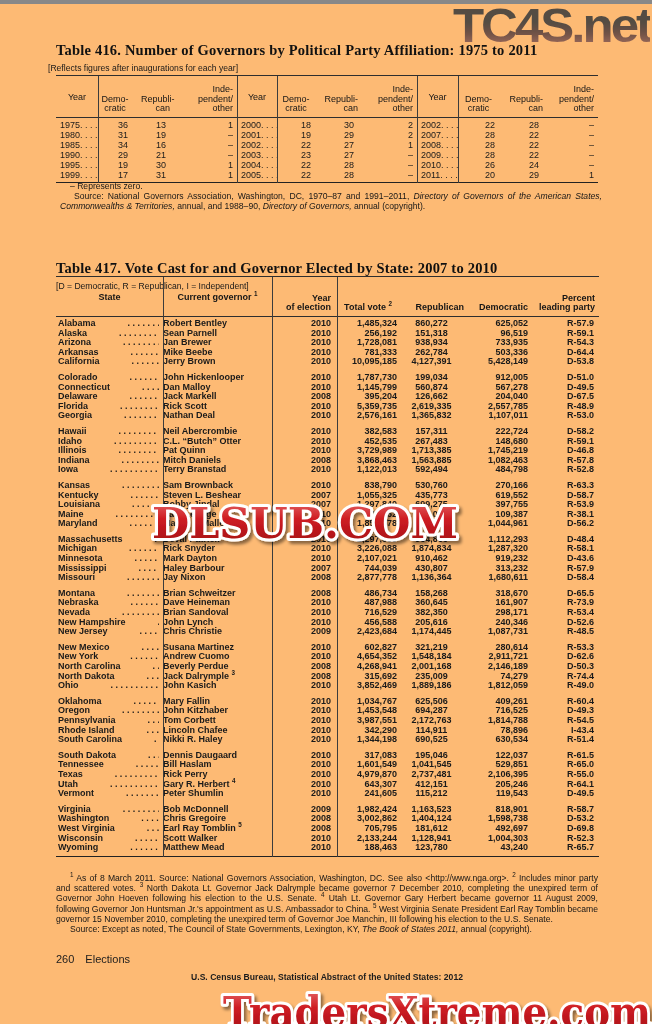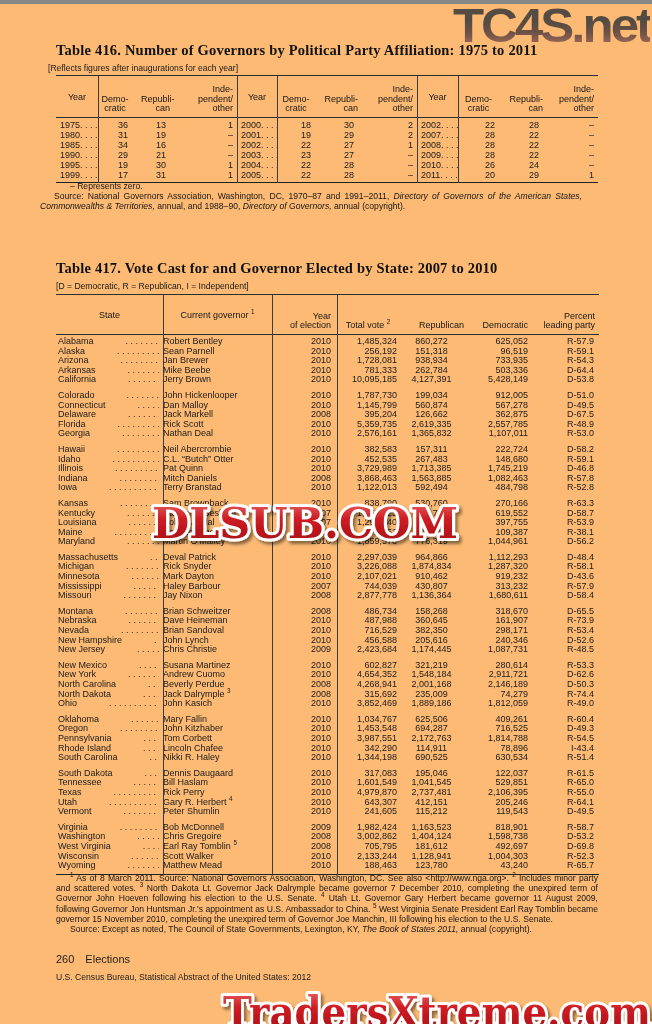--- a/index.html
+++ b/index.html
@@ -189,26 +189,26 @@
           <span class="c416 p3">–</span>
           <span class="c416 p0">2011</span>
           <span class="c416 p1">20</span>
           <span class="c416 p2">29</span>
           <span class="c416 p3">1</span>
         </div>
       </div>
   </div>
 
   <div class="abs note" style="top:177px;left:70px;">– Represents zero.</div>
-  <p class="abs para" style="top:187px;left:40px;width:542px;"><span>Source: National Governors Association, Washington, DC, 1970–87 and 1991–2011, </span><span class="ital">Directory of Governors of the American States, Commonwealths &amp; Territories,</span><span> annual, and 1988–90, </span><span class="ital">Directory of Governors,</span><span> annual (copyright).</span></p>
+  <p class="abs para" style="top:187px;left:60px;width:542px;"><span>Source: National Governors Association, Washington, DC, 1970–87 and 1991–2011, </span><span class="ital">Directory of Governors of the American States, Commonwealths &amp; Territories,</span><span> annual, and 1988–90, </span><span class="ital">Directory of Governors,</span><span> annual (copyright).</span></p>
 
   <div class="abs serif-title" style="top:256px;left:56px;">Table 417. Vote Cast for and Governor Elected by State: 2007 to 2010</div>
   <div class="abs bracket" style="top:277px;left:56px;">[D = Democratic, R = Republican, I = Independent]</div>
 
-  <div class="tbl" style="top:290px;width:543px;">
+  <div class="tbl" style="top:272px;width:543px;font-weight:bold;">
     <div class="vline" style="left:107px;"></div>
     <div class="vline" style="left:216px;"></div>
     <div class="vline" style="left:281px;"></div>
     <div class="thead h417">
       <span class="hcell hstate">State</span>
       <span class="hcell hgov"><span>Current governor</span> <sup>1</sup></span>
       <span class="hcell hyr">Year
 of election</span>
       <span class="hcell htot"><span>Total vote</span> <sup>2</sup></span>
       <span class="hcell hrep">Republican</span>
@@ -306,21 +306,21 @@
           </div>
           <div class="r417">
             <span class="c417 state">
               <span class="sname">Delaware</span>
               <span class="dots"></span>
             </span>
             <span class="c417 gov">Jack Markell</span>
             <span class="c417 yr">2008</span>
             <span class="c417 total">395,204</span>
             <span class="c417 rep">126,662</span>
-            <span class="c417 dem">362,875</span>
+            <span class="c417 dem">204,040</span>
             <span class="c417 pct">D-67.5</span>
           </div>
           <div class="r417">
             <span class="c417 state">
               <span class="sname">Florida</span>
               <span class="dots"></span>
             </span>
             <span class="c417 gov">Rick Scott</span>
             <span class="c417 yr">2010</span>
             <span class="c417 total">5,359,735</span>
@@ -841,21 +841,21 @@
   </div>
 
   <div class="abs" style="top:869px;left:56px;width:542px;">
     <p class="para"><sup>1</sup> As of 8 March 2011. Source: National Governors Association, Washington, DC. See also &lt;http://www.nga.org&gt;. <sup>2</sup> Includes minor party and scattered votes. <sup>3</sup> North Dakota Lt. Governor Jack Dalrymple became governor 7 December 2010, completing the unexpired term of Governor John Hoeven following his election to the U.S. Senate. <sup>4</sup> Utah Lt. Governor Gary Herbert became governor 11 August 2009, following Governor Jon Huntsman Jr.'s appointment as U.S. Ambassador to China. <sup>5</sup> West Virginia Senate President Earl Ray Tomblin became governor 15 November 2010, completing the unexpired term of Governor Joe Manchin, III following his election to the U.S. Senate.</p>
     <p class="para"><span>Source: Except as noted, The Council of State Governments, Lexington, KY, </span><span class="ital">The Book of States 2011,</span><span> annual (copyright).</span></p>
   </div>
 
   <div class="abs footer-left" style="top:949px;left:56px;">
     <span class="pgnum">260</span><span>Elections</span>
   </div>
-  <div class="abs footer-right" style="top:968px;left:56px;width:542px;text-align:left;">U.S. Census Bureau, Statistical Abstract of the United States: 2012</div>
+  <div class="abs footer-right" style="top:968px;left:56px;width:542px;text-align:center;font-weight:bold;">U.S. Census Bureau, Statistical Abstract of the United States: 2012</div>
 
   <div class="abs wm" style="top:0px;right:2px;">
     <div class="wm-top-text">TC4S.net</div>
   </div>
 
   <div class="abs wm" style="top:489px;left:143px;">
     <svg width="324" height="60" viewBox="0 0 324 60">
       <defs>
         <linearGradient id="redg" x1="0" y1="0" x2="0" y2="1">
           <stop offset="0%" stop-color="#e66a6a"></stop>

